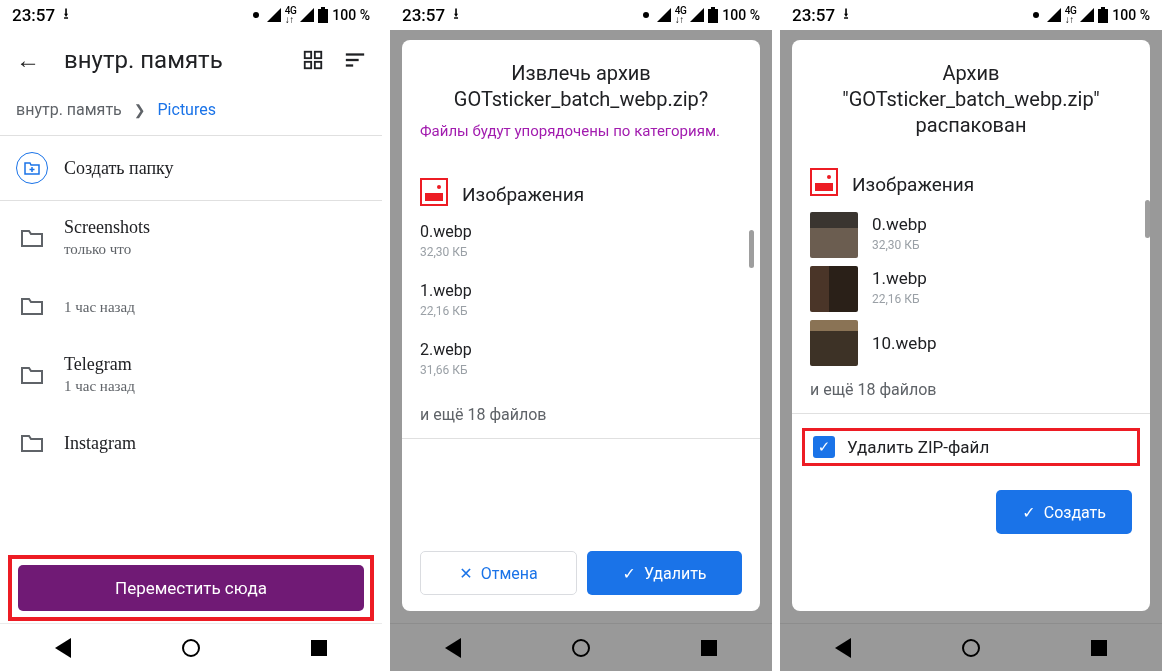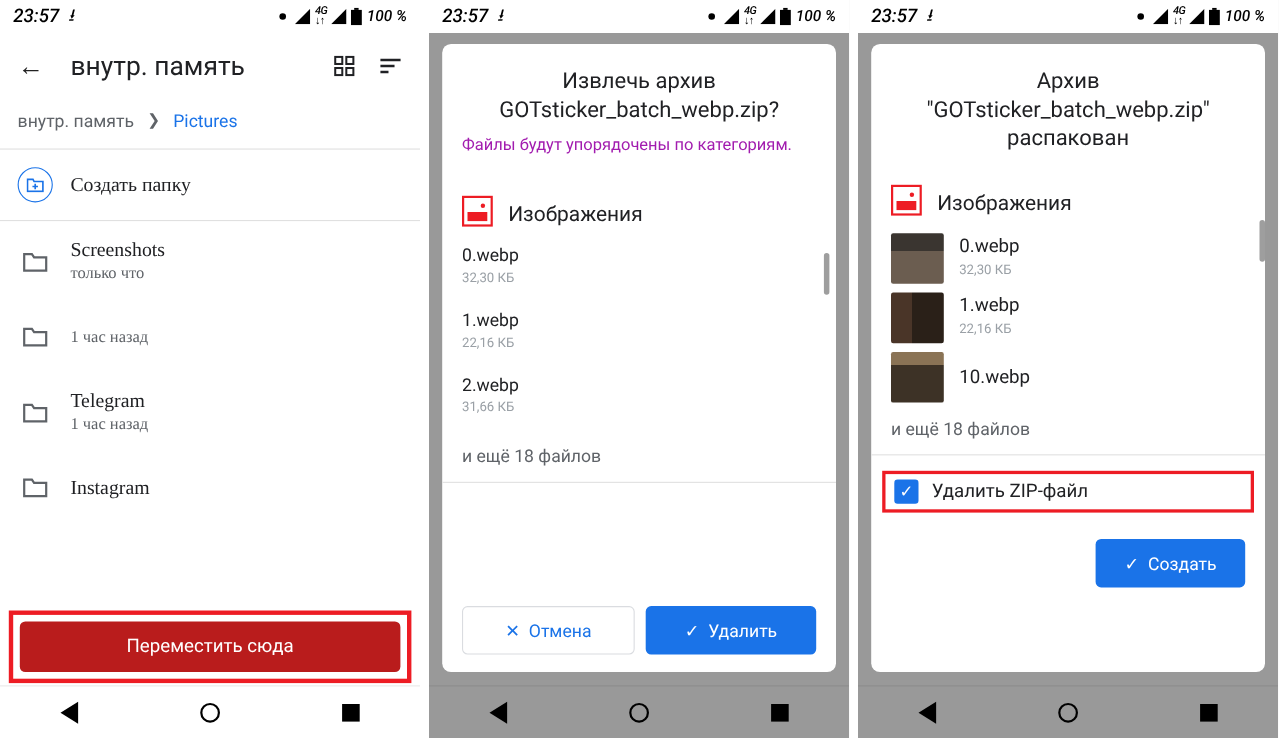--- a/index.html
+++ b/index.html
@@ -24,21 +24,20 @@
   .status-bar {
     height: 30px;
     display: flex;
     align-items: center;
     justify-content: space-between;
     padding: 0 12px;
     font-size: 17px;
     font-weight: 500;
     color: #000;
     background: #fff;
-    font-style: italic;
   }
   .status-left { display: flex; align-items: center; gap: 8px; }
   .status-right { display: flex; align-items: center; gap: 4px; font-size: 14px;}
   .dl-icon { font-size: 16px; }
   .signal, .battery-icon { display: inline-block; }
   .signal svg, .battery-icon svg { display: block; }
   .net4g { font-size: 10px; line-height: 9px; font-weight: 500; letter-spacing: -0.5px;}
   .dot { width: 6px; height: 6px; background: #000; border-radius: 50%; margin: 0 4px;}
   
   
@@ -97,21 +96,21 @@
   .folder-icon svg { display: block; }
   
   .bottom-button-wrap {
     position: absolute;
     bottom: 50px;
     left: 8px; right: 8px;
     border: 4px solid #ed1c24;
     padding: 6px;
   }
   .big-blue-btn {
-    background: #b91c1c;
+    background: #701a75;
     color: #fff;
     height: 46px;
     border-radius: 5px;
     display: flex;
     align-items: center;
     justify-content: center;
     font-size: 17px;
     font-weight: 400;
   }
   

